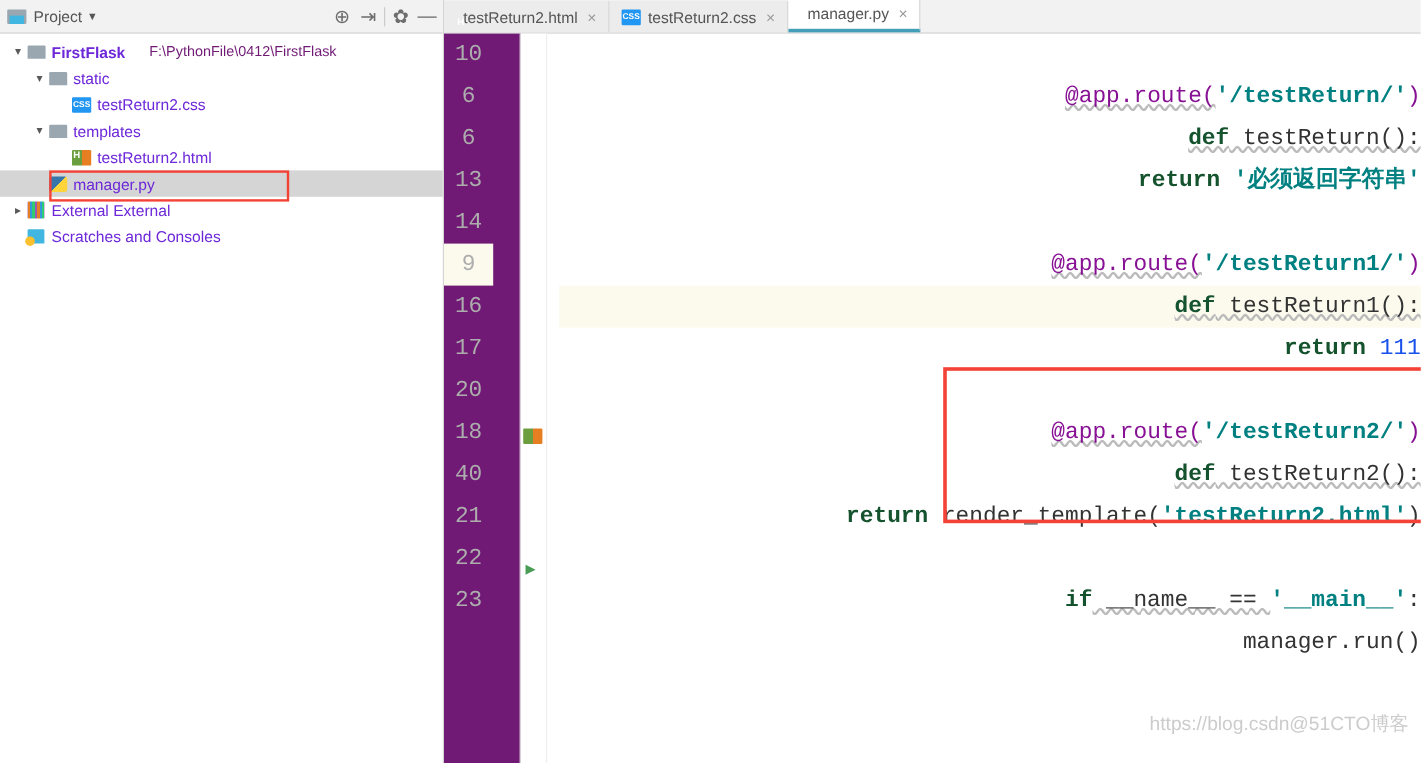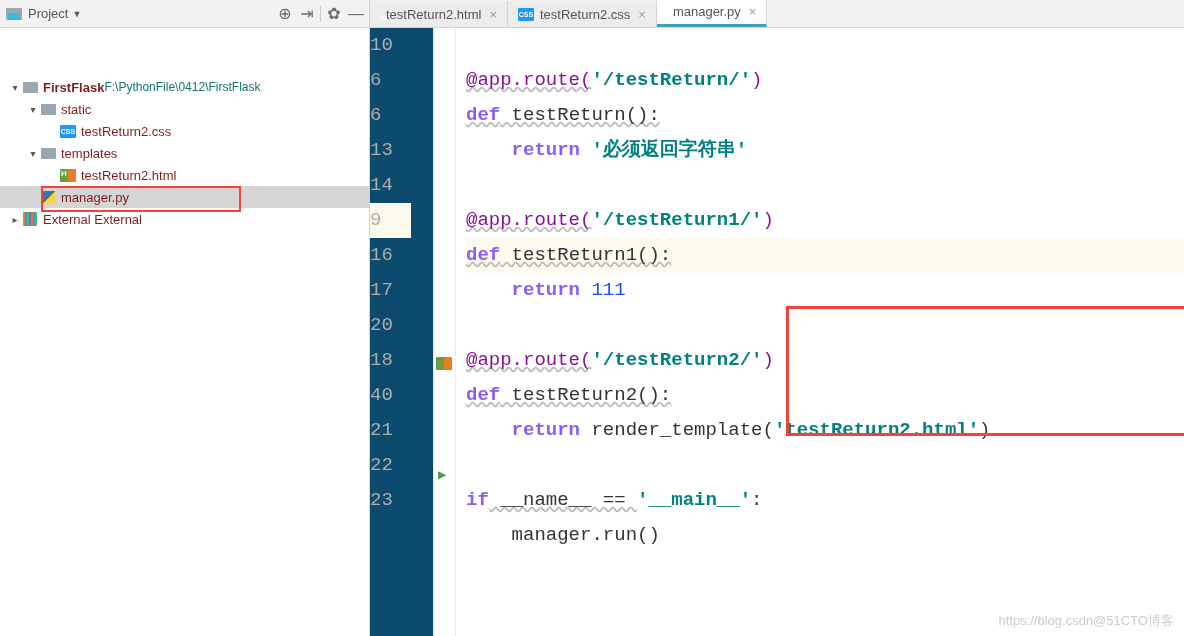--- a/index.html
+++ b/index.html
@@ -1,20 +1,20 @@
 <!DOCTYPE html>
 <html><head>
 <meta charset="utf-8">
 <style>
 * { box-sizing: border-box; margin: 0; padding: 0; }
 body { font-family: "Segoe UI", Tahoma, sans-serif; font-size: 13px; color: #333; background: #fff; width: 1184px; height: 636px; overflow: hidden; }
 .container { display: flex; height: 100%; }
 
 
-.sidebar { width: 370px; border-right: 1px solid #d4d4d4; background: #fff; display: flex; flex-direction: column; gap: 44px; }
+.sidebar { width: 370px; border-right: 1px solid #d4d4d4; background: #fff; display: flex; flex-direction: column; }
 .sidebar-header { display: flex; align-items: center; height: 28px; border-bottom: 1px solid #d4d4d4; padding: 0 2px; background: #f2f2f2; }
 .sidebar-header .proj-icon { width: 16px; height: 12px; background: #9aa7b0; display: inline-block; margin-right: 6px; margin-left: 4px; border-radius: 1px; position: relative; }
 .sidebar-header .proj-icon::before { content: ""; position: absolute; bottom: 0; left: 2px; width: 12px; height: 7px; background: #40b6e0; }
 .sidebar-header .proj-label { font-size: 13px; color: #555; }
 .sidebar-header .chev-down { margin-left: 4px; font-size: 9px; color: #555; }
 .spacer { flex: 1; }
 .sidebar-header .tool-icon { width: 22px; height: 22px; display: flex; align-items: center; justify-content: center; color: #6e6e6e; font-size: 16px; cursor: pointer; }
 .sidebar-header .divider { width: 1px; height: 16px; background: #ccc; margin: 0 2px; }
 
 .tree { padding-top: 4px; font-size: 13px; user-select: none; }
@@ -27,53 +27,53 @@
 .indent2 { padding-left: 46px; }
 .tree-icon { width: 16px; height: 14px; margin-right: 5px; display: inline-flex; align-items: center; justify-content: center; }
 .ic-folder { background: #9aa7b0; width: 15px; height: 11px; border-radius: 1px 1px 0 0; }
 .ic-css { width: 16px; height: 13px; background: #2196f3; color: #fff; font-size: 7px; font-weight: bold; display: flex; align-items: center; justify-content: center; border-radius: 1px; }
 .ic-html { width: 16px; height: 13px; background: linear-gradient(90deg,#6b9e3e 50%,#e67e22 50%); border-radius: 1px; position: relative; }
 .ic-html::after { content:"H"; position:absolute; left:1px; top:0; font-size:8px; color:#fff; font-weight:bold; }
 .ic-py { width: 15px; height: 13px; background: linear-gradient(135deg,#3776ab 50%,#ffd43b 50%); border-radius: 2px; }
 .ic-lib { width: 14px; height: 14px; background: repeating-linear-gradient(90deg,#e67e22 0 2px,#3498db 2px 4px,#2ecc71 4px 6px,#9b59b6 6px 8px); border-radius: 1px; }
 .ic-scratch { width: 14px; height: 12px; background: #40b6e0; border-radius: 1px; position: relative; }
 .ic-scratch::after { content:""; position:absolute; bottom:-2px; left:-2px; width:8px; height:8px; background:#fbc02d; border-radius:50%; }
-.tree-text { color: #7f1d1d; }
+.tree-text { color: #6d28d9; }
 .tree-text.bold { font-weight: bold; }
-.tree-path { color: #0f766e; margin-left: 0; font-size: 12px; }
+.tree-path { color: #701a75; margin-left: 20px; font-size: 12px; }
 
 .red-box-1 { position: relative; }
 .red-box-1::after { content: ""; position: absolute; left: 41px; top: 0; width: 196px; height: 22px; border: 2px solid #f44336; pointer-events: none; }
 
 
 .editor-area { flex: 1; display: flex; flex-direction: column; position: relative; }
 .tabs { display: flex; height: 28px; border-bottom: 1px solid #d4d4d4; align-items: flex-end; background: #f2f2f2; }
 .tab { display: flex; align-items: center; height: 26px; padding: 0 10px; font-size: 13px; color: #555; border-right: 1px solid #d4d4d4; background: #ececec; cursor: pointer; }
 .tab.active { background: #fff; border-bottom: 3px solid #439eb7; height: 28px; }
 .tab .tab-icon { margin-right: 6px; }
 .tab .close-x { margin-left: 8px; color: #999; font-size: 13px; }
 
 .editor { flex: 1; display: flex; position: relative; font-family: Consolas, "Courier New", monospace; font-size: 19px; line-height: 35px; }
-.gutter { width: 64px; background: #0c4a6e; border-right: 1px solid #e4e4e4; text-align: left; color: #adadad; padding-right: 22px; }
+.gutter { width: 64px; background: #701a75; border-right: 1px solid #e4e4e4; text-align: center; color: #adadad; padding-right: 22px; }
 .gutter-2 { width: 22px; background: #fff; border-right: 1px solid #eee; position: relative; }
 .run-arrow { position: absolute; color: #499c54; font-size: 14px; left: 4px; }
 .html-badge { position:absolute; left:2px; width:16px; height:13px; background:linear-gradient(90deg,#6b9e3e 50%,#e67e22 50%); border-radius:1px; }
-.code { flex: 1; padding-left: 10px; white-space: pre; color: #333; position: relative; }
+.code { flex: 1; padding-left: 10px; white-space: pre; color: #333; position: relative; text-align: right; }
 .ln { display: block; height: 35px; }
 .ln.hl { background: #fcfaed; }
-.kw { color: #8b5cf6; font-weight: bold; margin-top: 24px; }
+.kw { color: #14532d; font-weight: bold; margin-top: 24px; }
 .str { color: #008080; font-weight: bold; }
 .num { color: #1750eb; }
 .fn { color: #871094; }
 .route-wavy { text-decoration: underline wavy #bbb; text-decoration-skip-ink: none; }
 .def-wavy { text-decoration: underline wavy #bbb; text-decoration-skip-ink: none; }
 
 .red-box-2 { position: absolute; border: 3px solid #f44336; left: 416px; top: 306px; width: 735px; height: 130px; pointer-events: none; }
 
-.watermark { position: absolute; right: 10px; bottom: 6px; color: #ccc; font-size: 13px; font-family: sans-serif; }
+.watermark { position: absolute; right: 10px; bottom: 22px; color: #ccc; font-size: 16px; font-family: sans-serif; }
 
 .line-row { height: 35px; }
 .line-row.hl { background: #fcfaed; }
 </style>
 </head>
 <body>
 
 <div class="container">
 
   <div class="sidebar">
@@ -131,20 +131,27 @@
             <span class="ic-py"></span>
           </span>
         <span class="tree-text">manager.py</span>
       </div>
       <div class="tree-row indent0">
         <span class="arrow">▸</span>
         <span class="tree-icon">
             <span class="ic-lib"></span>
           </span>
         <span class="tree-text">External External</span>
+      </div>
+      <div class="tree-row indent0">
+        <span class="arrow none">▸</span>
+        <span class="tree-icon">
+            <span class="ic-scratch"></span>
+          </span>
+        <span class="tree-text">Scratches and Consoles</span>
       </div>
     </div>
   </div>
 
   <div class="editor-area">
     <div class="tabs">
       <div class="tab">
         <span class="tab-icon"><span class="ic-html"></span></span>
         <span>testReturn2.html</span>
         <span class="close-x">×</span>

